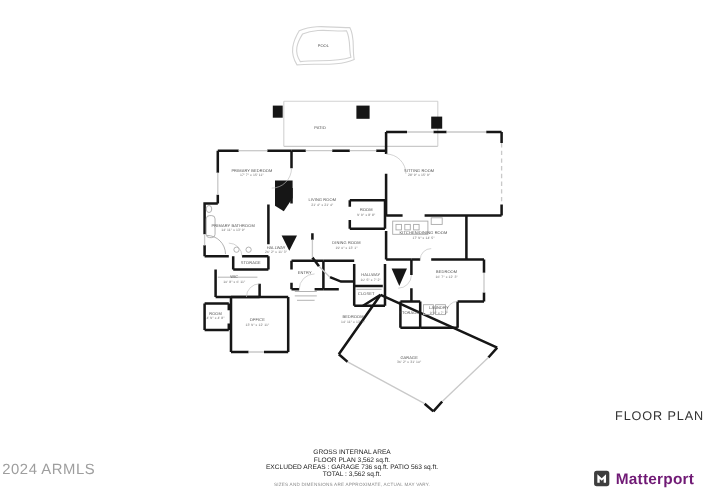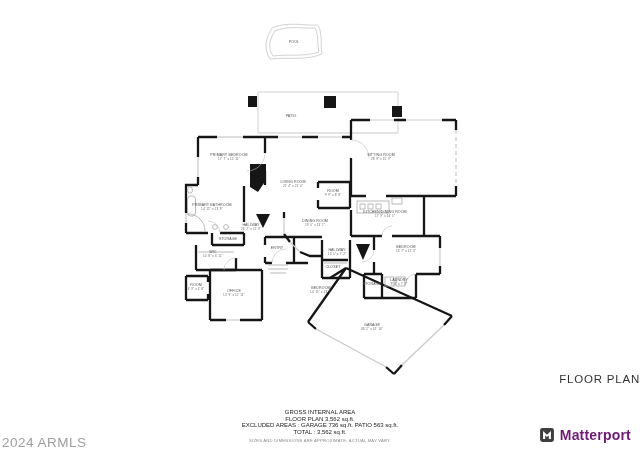--- a/index.html
+++ b/index.html
@@ -20,21 +20,21 @@
   #floor-plan-title{
     position:absolute;left:0;top:373px;width:640px;text-align:right;
     font-size:11.5px;letter-spacing:.8px;color:#333;font-weight:400;
   }
   #area-summary{
     position:absolute;left:0;top:409px;width:640px;text-align:center;
     font-size:6px;line-height:6.6px;color:#1c1c1c;
   }
   #area-summary .disclaimer{font-size:4.2px;color:#8a8a8a;margin-top:2.5px;letter-spacing:.2px;}
   #watermark{
-    position:absolute;left:2px;top:435px;font-size:13.5px;color:#9e9e9e;
+    position:absolute;left:2px;top:419px;font-size:13.5px;color:#9e9e9e;
     letter-spacing:.5px;
   }
   #brand{
     position:absolute;right:9px;top:427px;display:flex;align-items:center;gap:5px;
   }
   #brand .brand-text{font-size:14px;font-weight:700;color:#701a75;letter-spacing:.2px;}
 </style>
 </head>
 <body>
 

